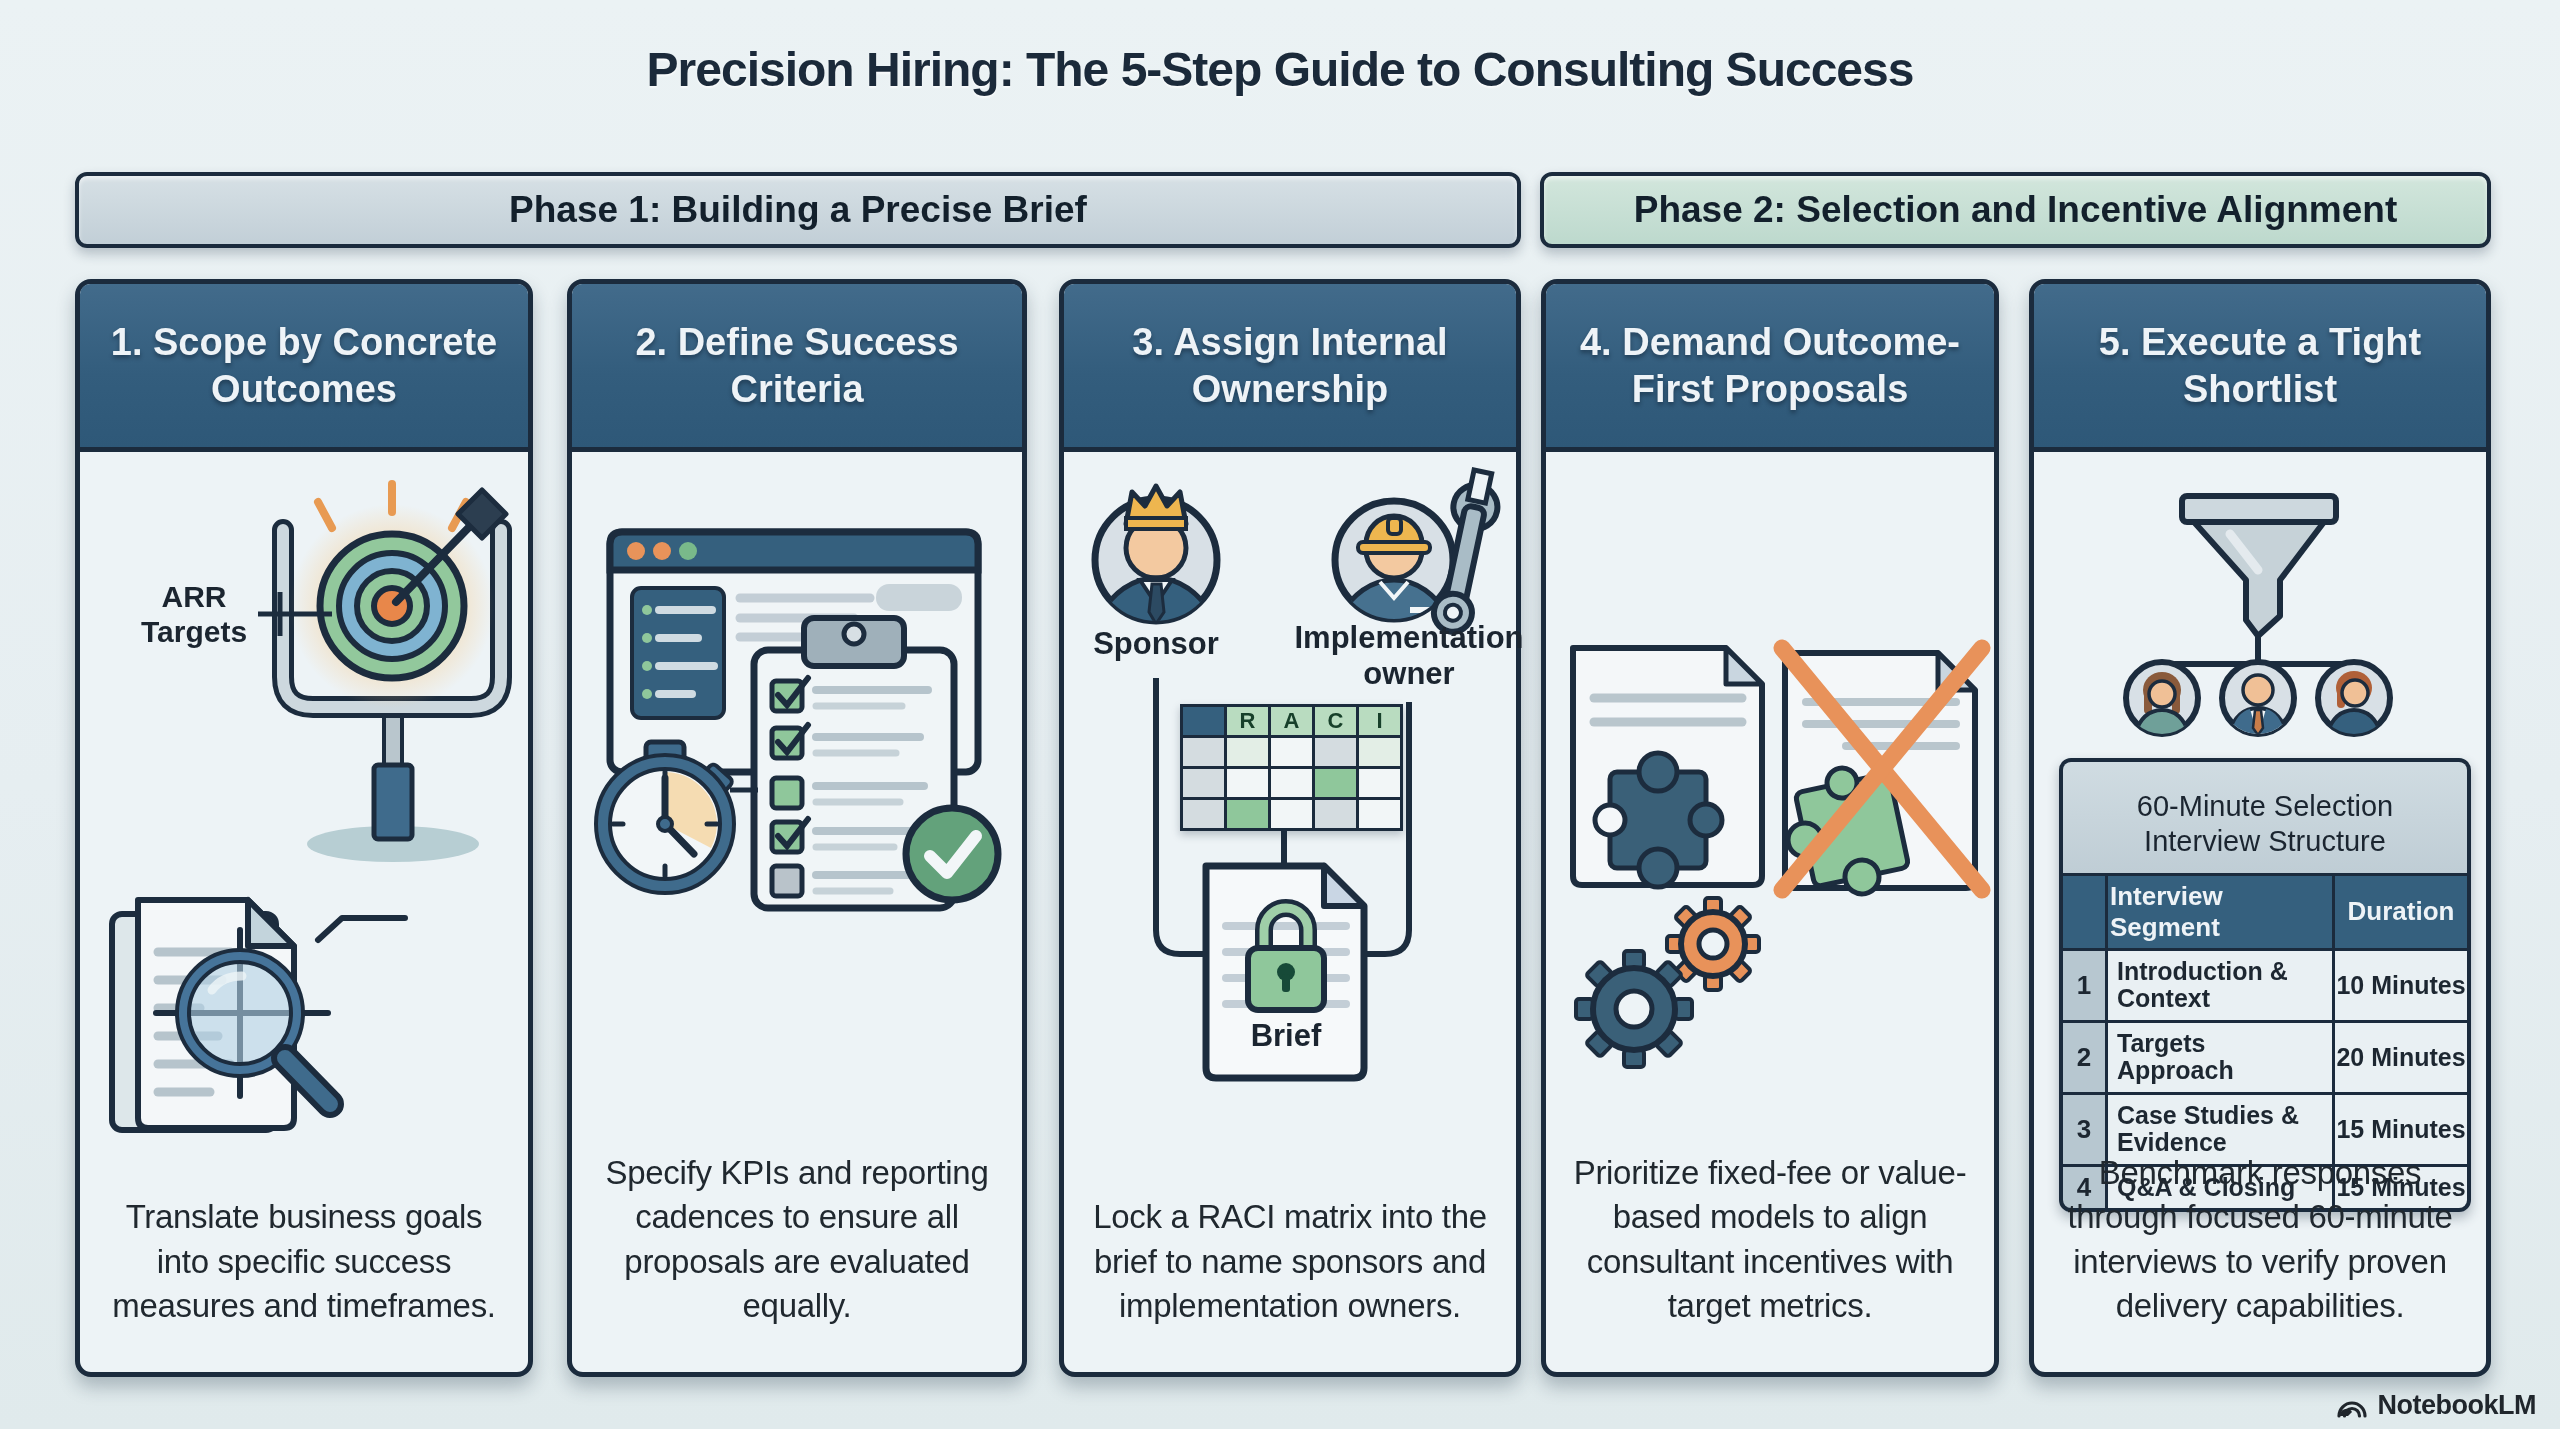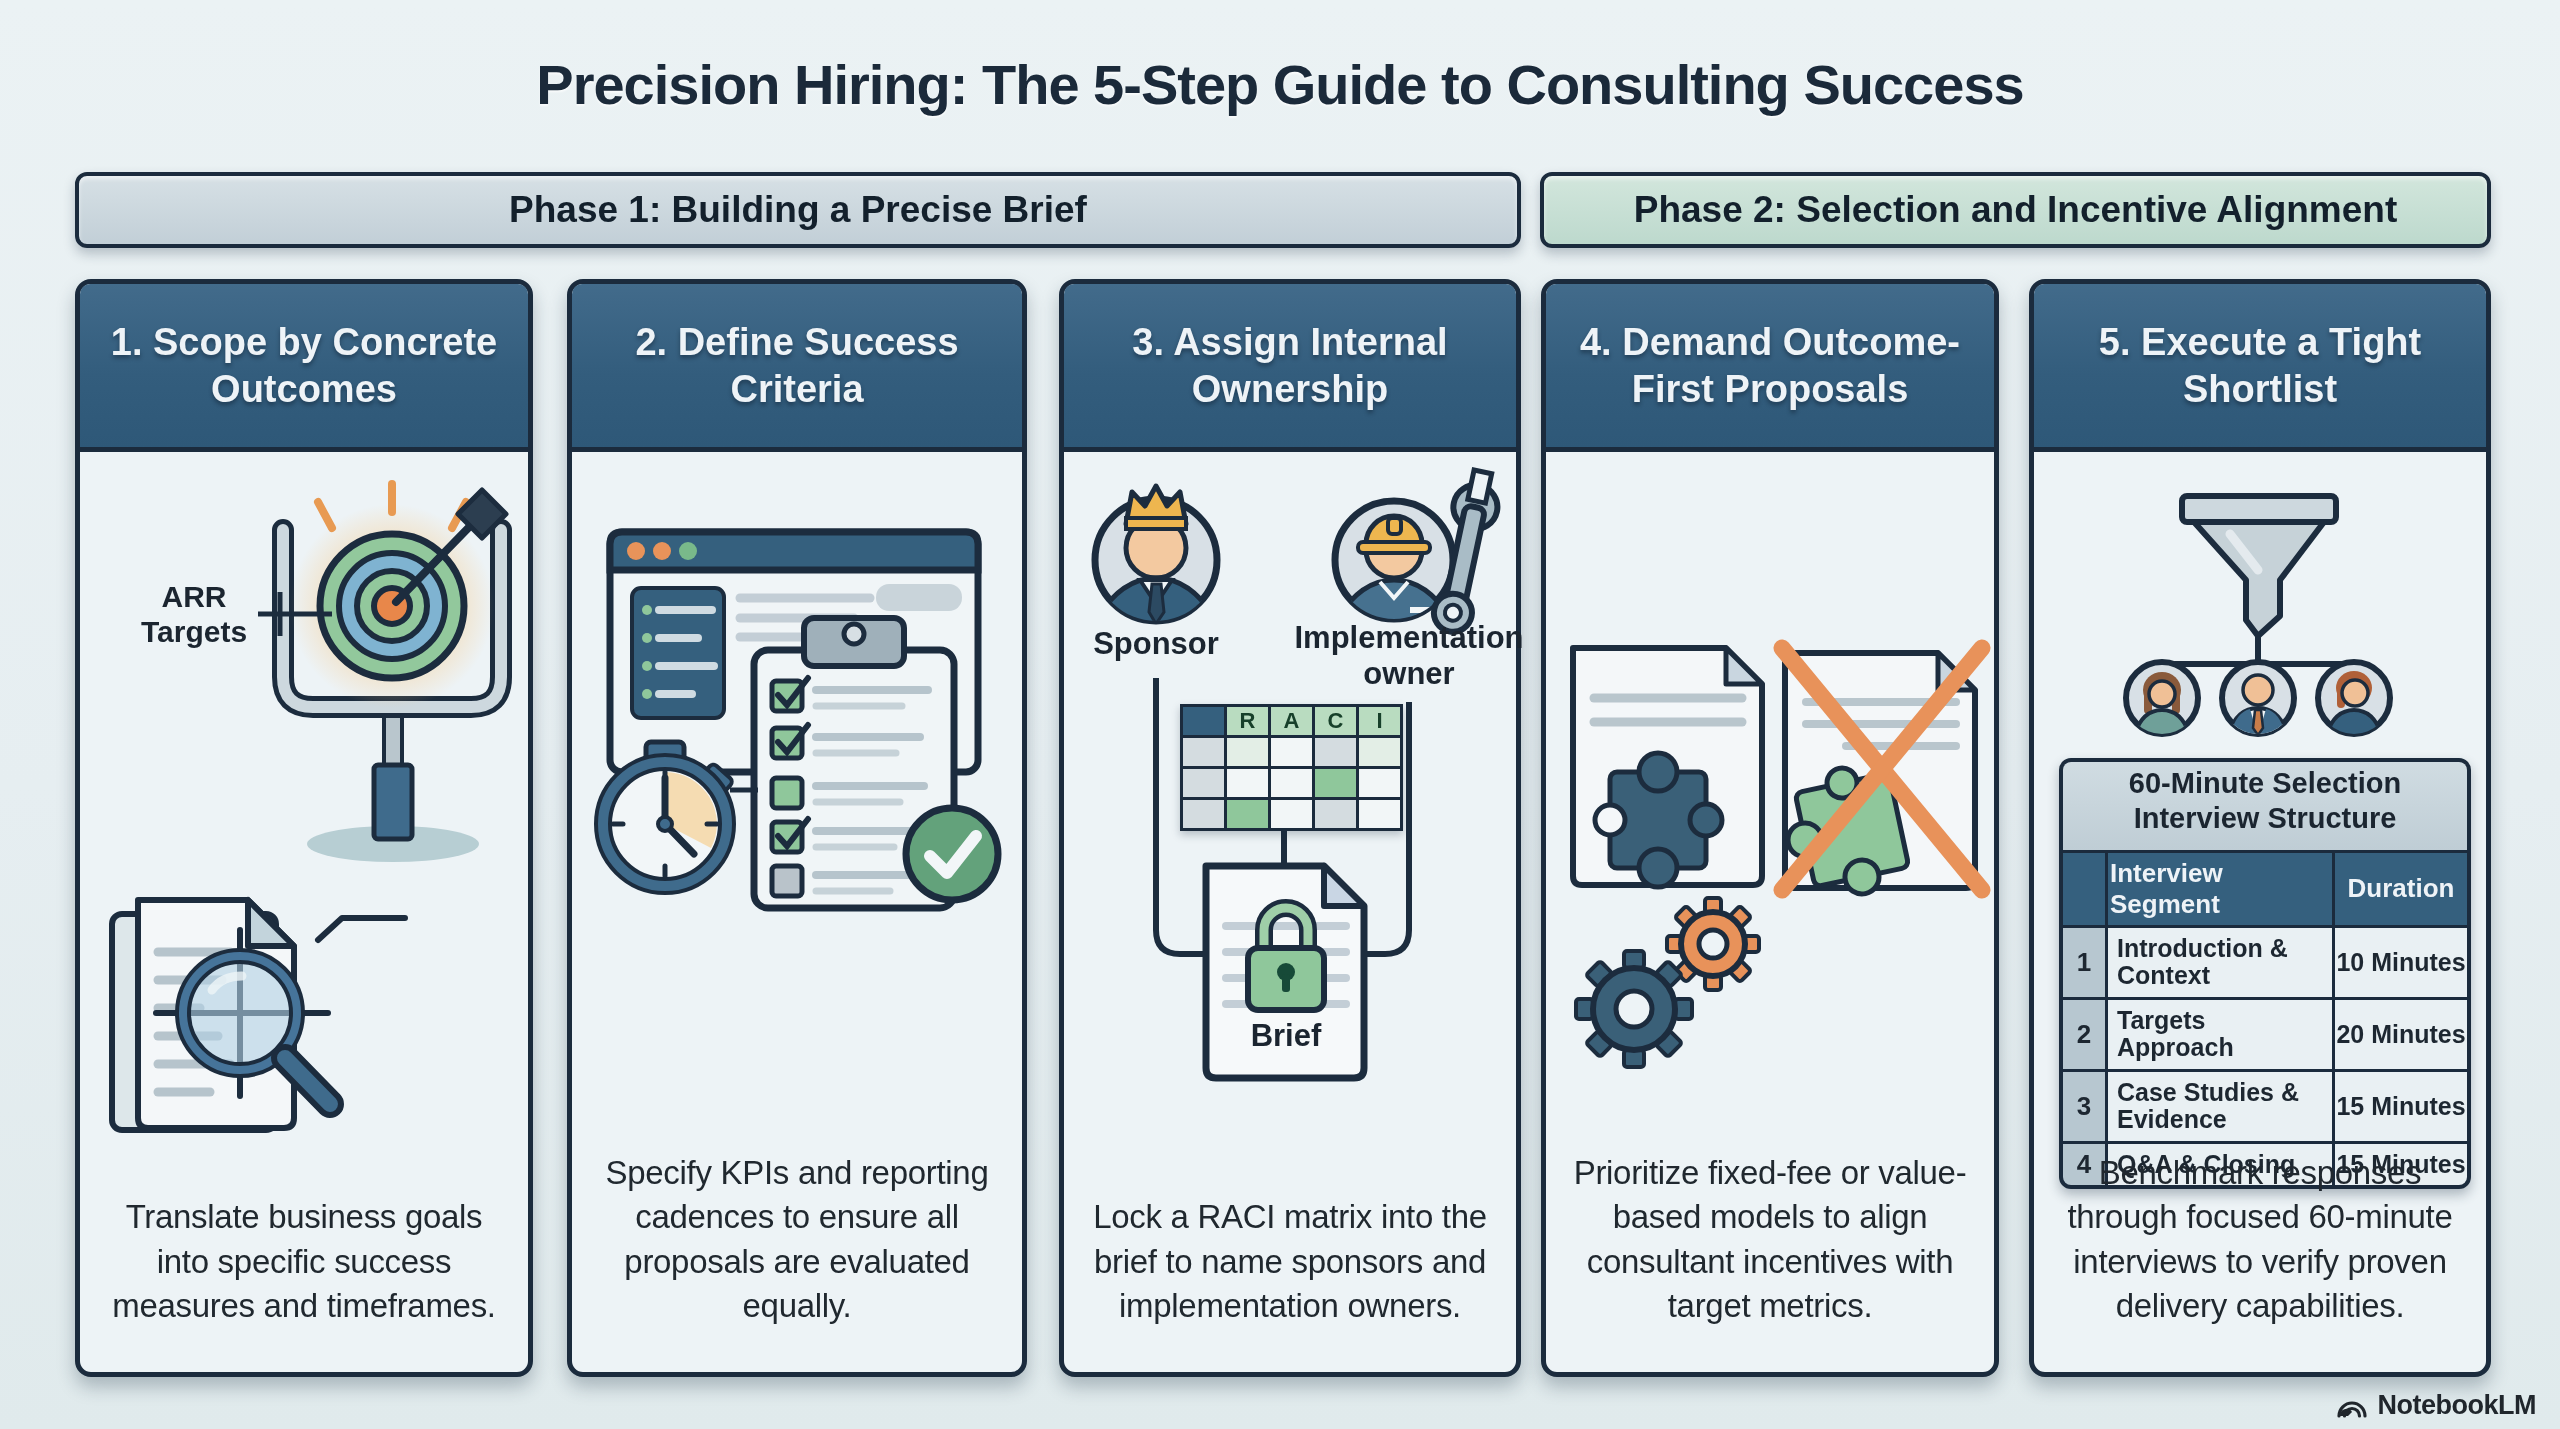--- a/index.html
+++ b/index.html
@@ -3,22 +3,22 @@
 <meta charset="utf-8">
 <style>
   * { margin:0; padding:0; box-sizing:border-box; }
   html,body { background:#dde6ea; }
   .page {
     position:relative; width:2560px; height:1429px; overflow:hidden;
     background:linear-gradient(180deg,#ebf2f4 0%,#e6eef1 55%,#e0eaec 100%);
     font-family:"Liberation Sans", sans-serif; color:#1d2731;
   }
   .page-title {
-    position:absolute; top:52px; left:0; width:100%; text-align:center;
-    font-size:56px; font-weight:bold; letter-spacing:-1px; color:#1b2a3a;
+    position:absolute; top:42px; left:0; width:100%; text-align:center;
+    font-size:48px; font-weight:bold; letter-spacing:-1px; color:#1b2a3a;
     text-shadow:0 2px 2px rgba(255,255,255,.7);
   }
   .phase-bar {
     position:absolute; top:172px; height:76px; border:4px solid #1b2b3d; border-radius:12px;
     display:flex; align-items:center; justify-content:center;
     font-size:37px; font-weight:bold; color:#13202c;
     box-shadow:0 6px 12px rgba(25,45,65,.25), inset 0 3px 4px rgba(255,255,255,.55);
   }
   #phase-1 { left:75px; width:1446px; background:linear-gradient(180deg,#d6e0e5,#c2cfd7); }
   #phase-2 { left:1540px; width:951px; background:linear-gradient(180deg,#d2e6dc,#bdd9cd); }
@@ -72,22 +72,22 @@
   .raci .gn{background:#8fc79b;} .raci .gy{background:#d4dce0;}
   .raci .wh{background:#f2f6f7;} .raci .tn{background:#e3eee6;}
   
   .itable {
     position:absolute; left:25px; top:306px; width:412px;
     border:4px solid #1b2b3d; border-radius:12px; overflow:hidden; background:#1b2b3d;
     box-shadow:0 6px 12px rgba(25,45,65,.3);
   }
   .itable .t-title {
     background:linear-gradient(180deg,#d0dce2,#bfcdd5); color:#1b2530;
-    font-size:29px; font-weight:bold; text-align:center; line-height:1.2;
-    padding:4px 34px 14px;
+    font-size:29px; font-weight:normal; text-align:center; line-height:1.2;
+    padding:27px 34px 14px;
   }
   .itable .t-grid { display:grid; grid-template-columns:42px 1fr 132px; gap:3px;
     background:#1b2b3d; border-top:3px solid #1b2b3d; }
   .itable .th { background:#35607e; color:#eef3f7; font-weight:bold; font-size:26px;
     display:flex; align-items:center; justify-content:center; padding:5px 2px; }
   .itable .tnum { background:#b7c7d0; font-weight:bold; font-size:26px;
     display:flex; align-items:center; justify-content:center; }
   .itable .tseg { background:#e9f0f3; font-size:25px; line-height:1.1;
     display:flex; align-items:center; padding:7px 9px; font-weight:bold; }
   .itable .tdur { background:#e9f0f3; font-size:25px; font-weight:bold;

